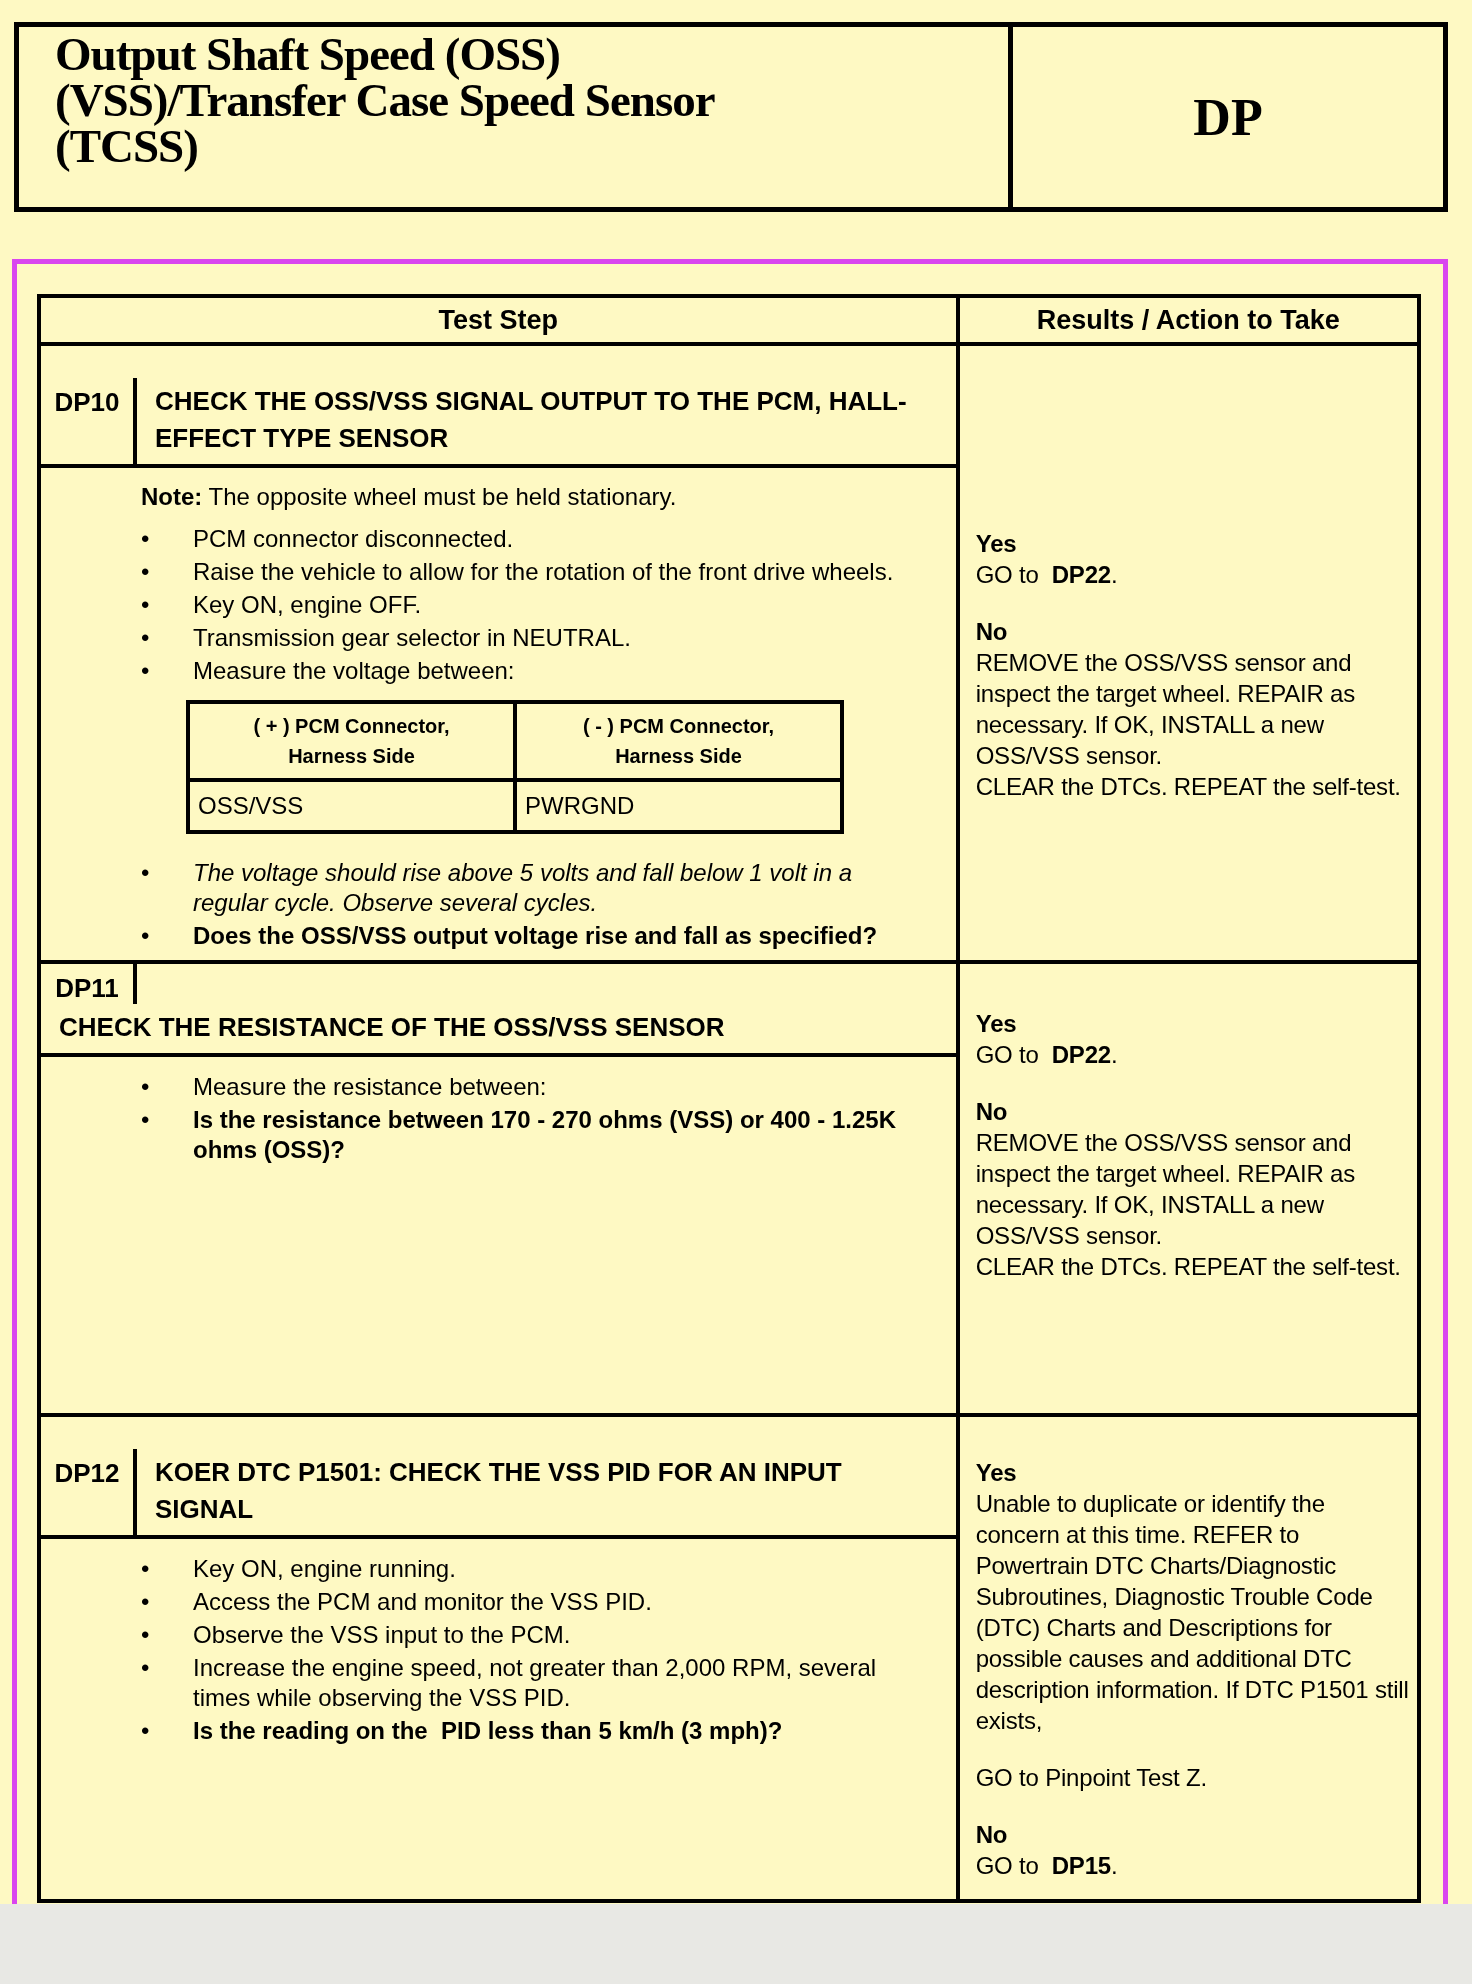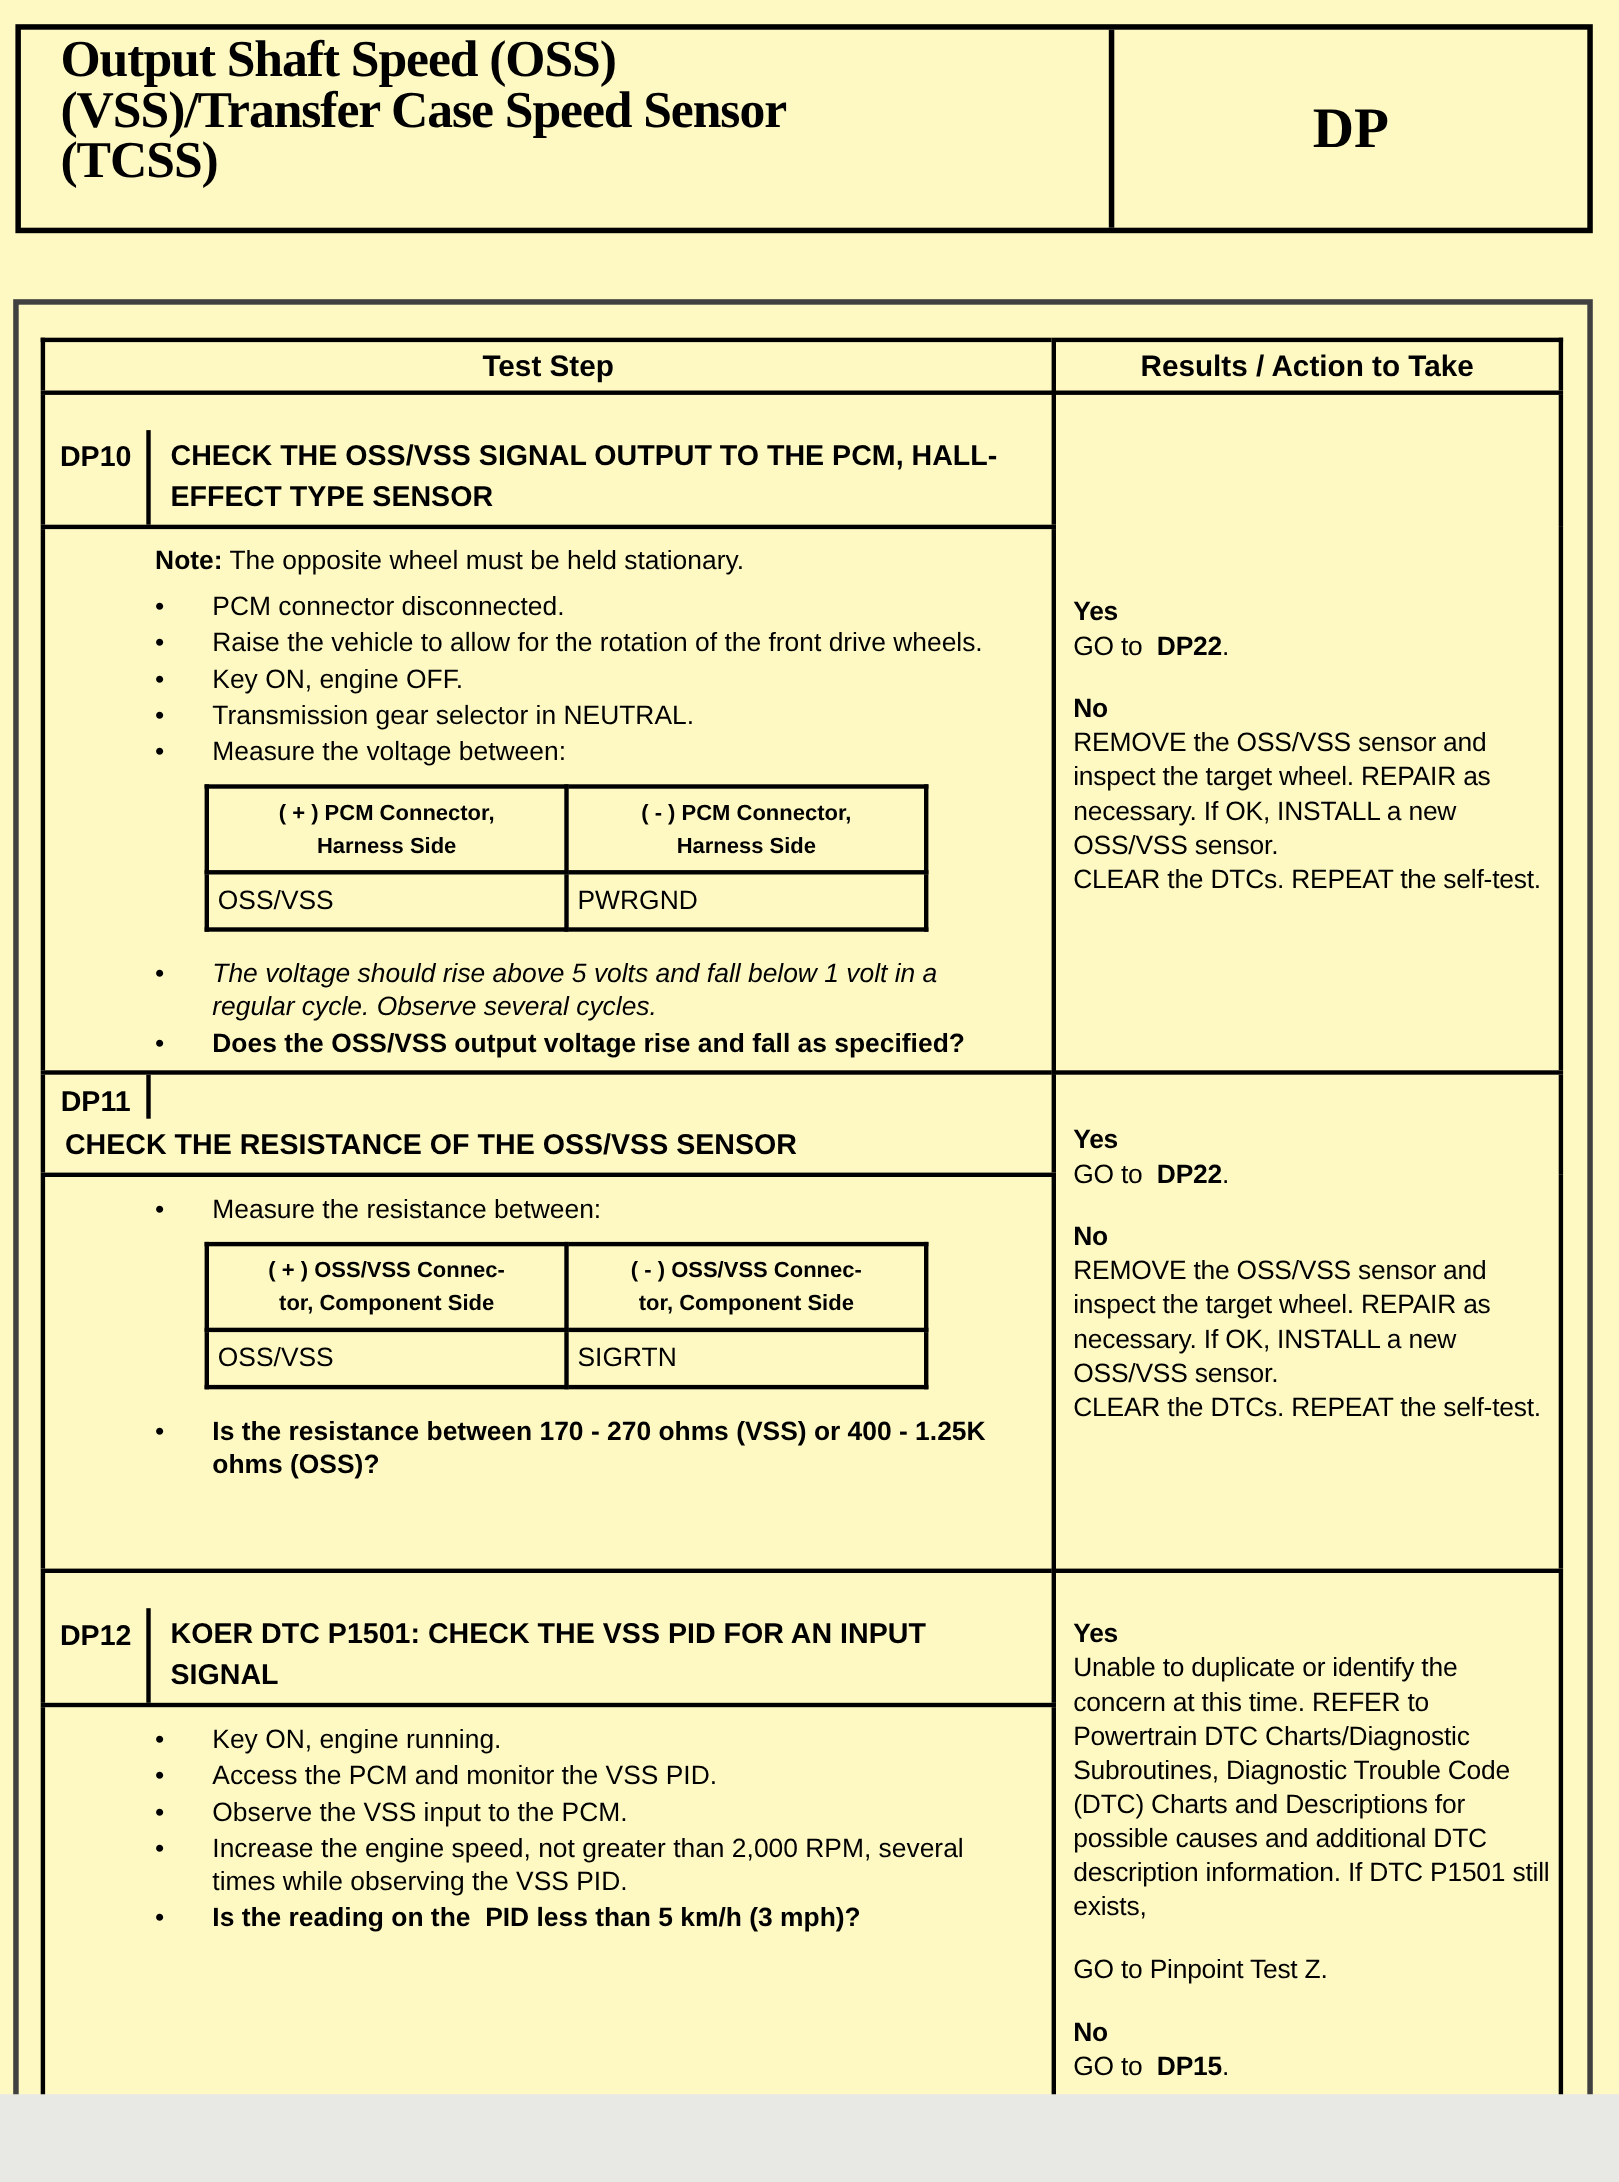--- a/index.html
+++ b/index.html
@@ -9,22 +9,22 @@
   
   .hdrbox{position:absolute;left:14px;top:22px;width:1434px;height:190px;
           border:5px solid #000;box-sizing:border-box;display:flex;}
   .hdr-title{width:994px;border-right:5px solid #000;box-sizing:border-box;
              padding:4px 10px 0 36px;font-family:"Liberation Serif",serif;
              font-weight:bold;font-size:47px;line-height:46px;letter-spacing:-1px;overflow:hidden;}
   .hdr-code{flex:1;display:flex;align-items:center;justify-content:center;
             font-family:"Liberation Serif",serif;font-weight:bold;font-size:52px;}
 
   
-  .outer{position:absolute;left:12px;top:272px;width:1436px;height:1702px;
-         border:5px solid #404040;box-sizing:border-box;}
+  .outer{position:absolute;left:12px;top:259px;width:1436px;height:1702px;
+         border:5px solid #d946ef;box-sizing:border-box;}
 
   
   table.main{position:absolute;left:20px;top:30px;width:1384px;
              border-collapse:collapse;table-layout:fixed;border:4px solid #000;}
   table.main th{border-bottom:4px solid #000;font-size:27px;font-weight:bold;
                 text-align:center;height:44px;padding:0;}
   th.col-test{border-right:4px solid #000;}
   td.tcell{border-bottom:4px solid #000;padding:0;vertical-align:top;}
   .trow-flex{display:flex;align-items:stretch;}
   .dpnum{width:96px;flex:none;border-right:4px solid #000;box-sizing:border-box;
@@ -176,38 +176,20 @@
               <p>CLEAR the DTCs. REPEAT the self-test.</p>
             </div>
           </td>
         </tr>
         <tr>
           <td class="bcell" style="height:360px">
             <div class="bullet">
                 <span class="dot">•</span>
                 <span class="btext">Measure the resistance between:</span>
               </div>
-            <table class="ctab">
-              <tbody>
-                  <tr>
-                <th>
-                  <div>( + ) OSS/VSS Connec-</div>
-                  <div>tor, Component Side</div>
-                </th>
-                <th>
-                  <div>( - ) OSS/VSS Connec-</div>
-                  <div>tor, Component Side</div>
-                </th>
-              </tr>
-              <tr>
-                <td>OSS/VSS</td>
-                <td>SIGRTN</td>
-              </tr>
-            </tbody>
-              </table>
             <div class="bullet b-bold">
                 <span class="dot">•</span>
                 <span class="btext">Is the resistance between 170 - 270 ohms (VSS) or 400 - 1.25K ohms (OSS)?</span>
               </div>
           </td>
         </tr>
 
         <tr>
           <td class="tcell">
             <div class="trow-flex h-2line">

